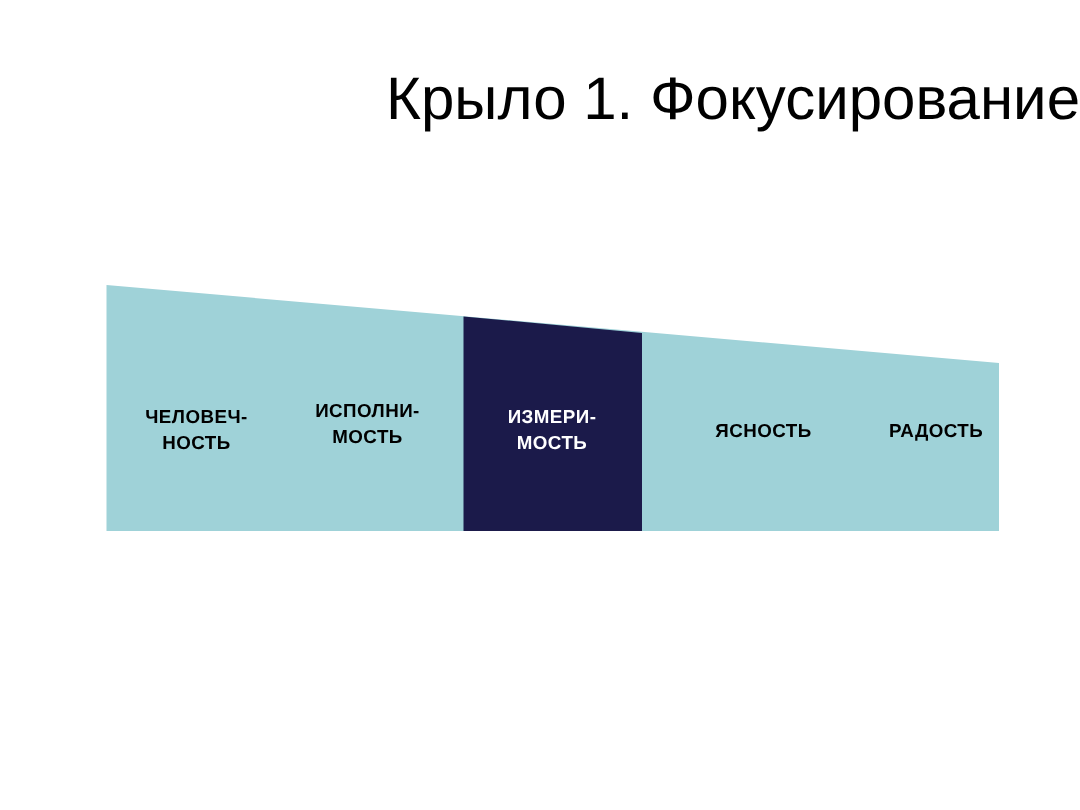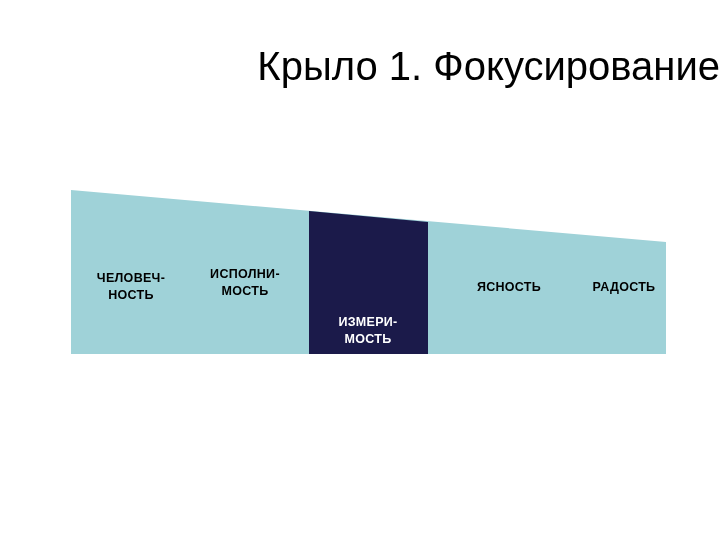--- a/index.html
+++ b/index.html
@@ -29,16 +29,16 @@
 
 <svg class="diagram" viewBox="0 0 720 540" width="720" height="540">
   <polygon points="71,190 666,242 666,354 71,354" fill="#9fd2d8"></polygon>
   <polygon points="309,211 428,222 428,354 309,354" fill="#1b1a4a"></polygon>
 </svg>
 
 <div class="label" style="left:76px; top:270px; width:110px;">ЧЕЛОВЕЧ-
 НОСТЬ</div>
 <div class="label" style="left:190px; top:266px; width:110px;">ИСПОЛНИ-
 МОСТЬ</div>
-<div class="label dark" style="left:313px; top:270px; width:110px;margin-top:44px;">ИЗМЕРИ-
+<div class="label dark" style="left:313px; top:270px; width:110px;">ИЗМЕРИ-
 МОСТЬ</div>
 <div class="label" style="left:454px; top:279px; width:110px;">ЯСНОСТЬ</div>
 <div class="label" style="left:569px; top:279px; width:110px;">РАДОСТЬ</div>
 
 </body></html>

